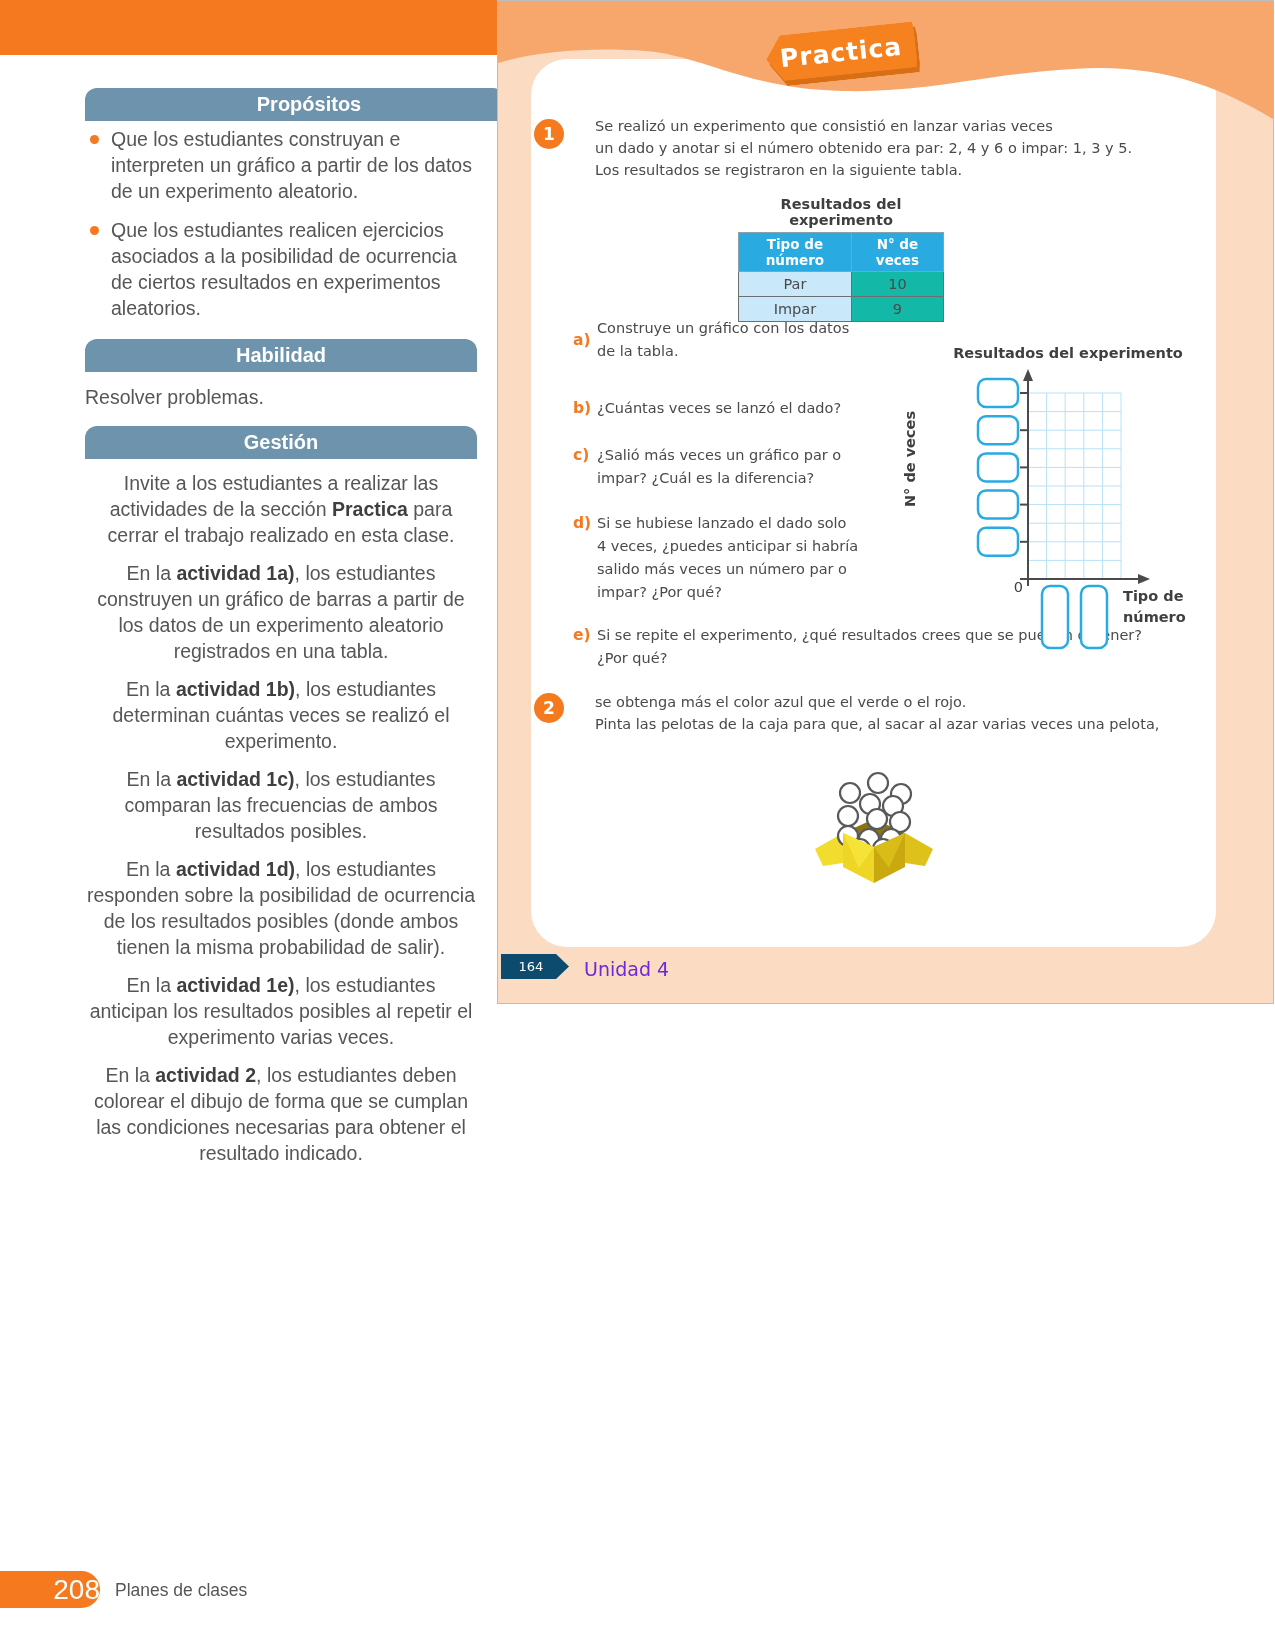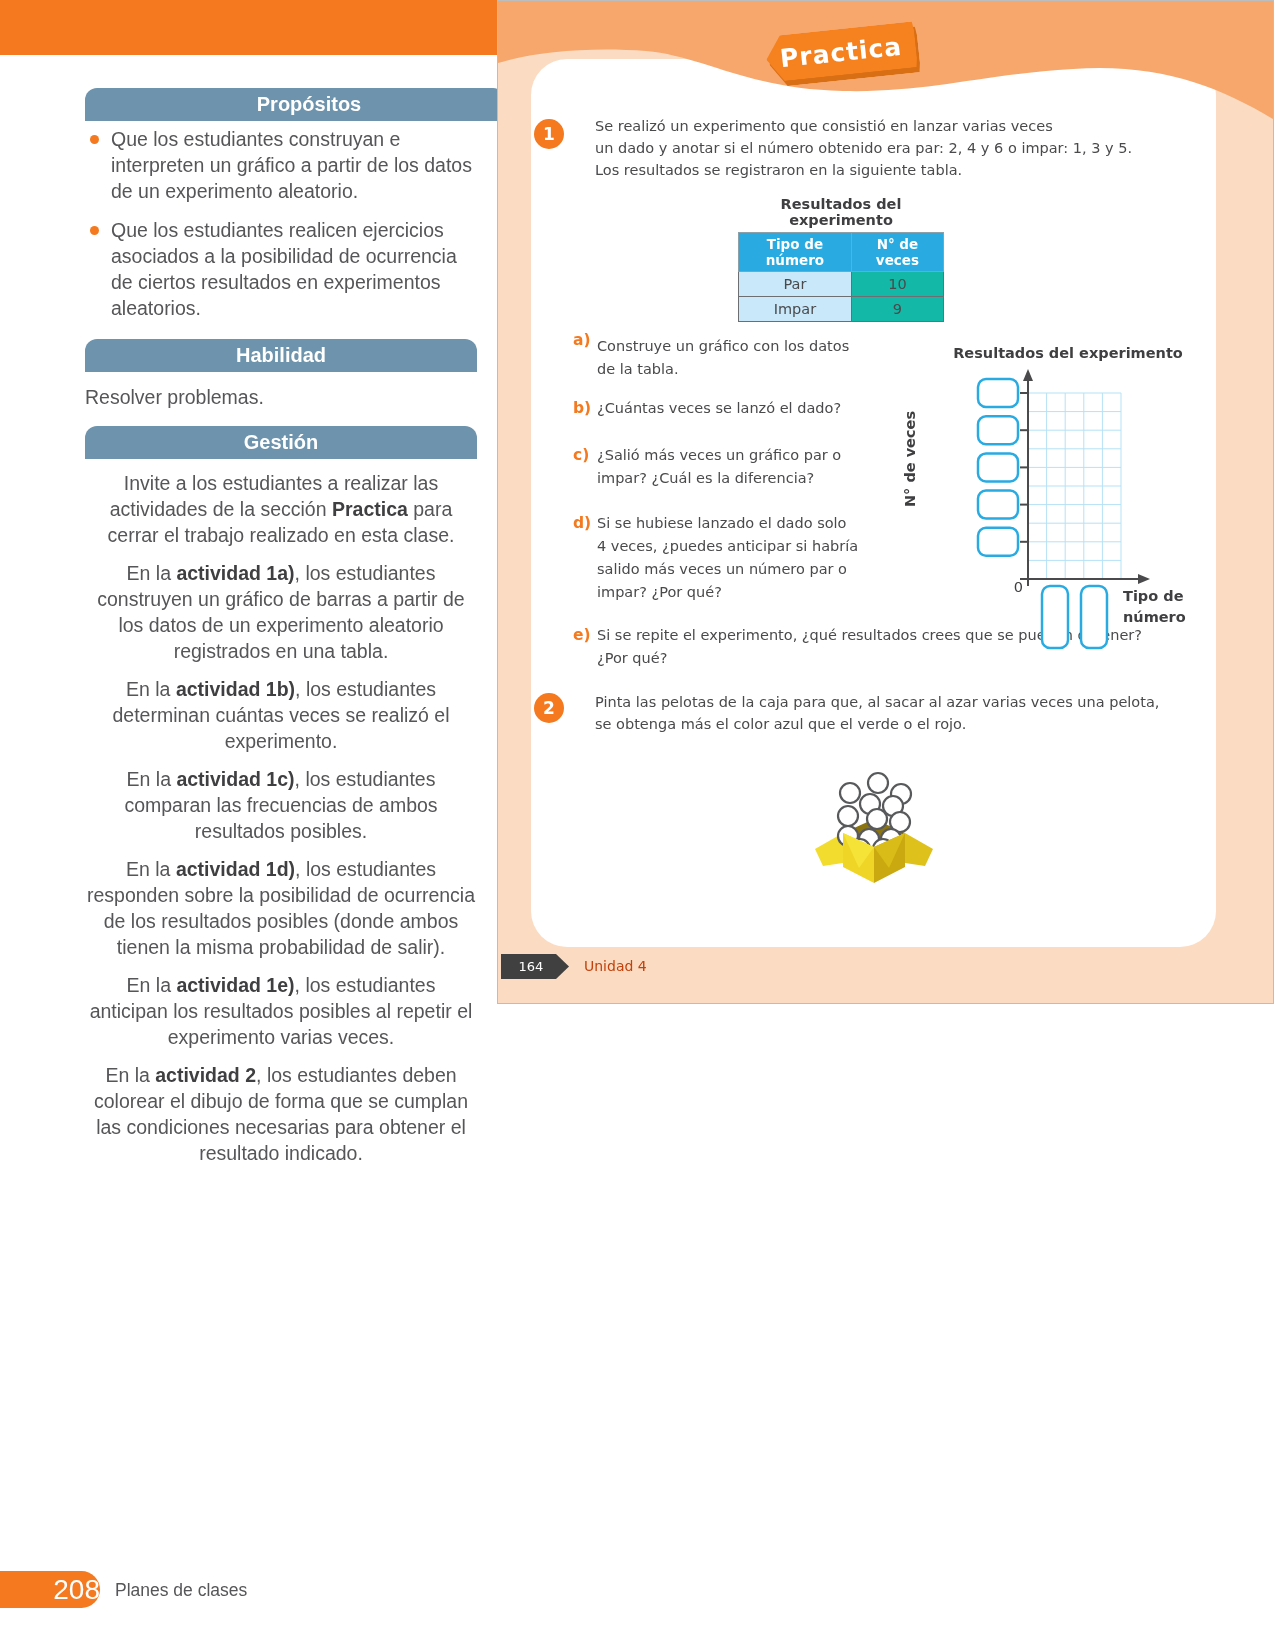--- a/index.html
+++ b/index.html
@@ -43,24 +43,24 @@
   table.results{border-collapse:collapse;width:206px;font-size:14.5px;}
   table.results th{background:#29abe2;color:#ffffff;font-weight:bold;border:1px solid #8ca0aa;padding:3px 2px;font-size:13.5px;}
   table.results td{border:1px solid #6d6e71;text-align:center;padding:3px 16px;height:18px;}
   td.c1{background:#c9e9fb;width:110px;}
   td.c2{background:#14b8a6;width:92px;}
 
   
   .chart-label{position:absolute;font-weight:bold;font-size:14.5px;color:#3f3f41;}
 
   
-  #unit-tab{position:absolute;left:3px;top:953px;width:68px;height:25px;background:#404040;color:#ffffff;
+  #unit-tab{position:absolute;left:3px;top:953px;width:68px;height:25px;background:#0c4a6e;color:#ffffff;
     font-size:13px;display:flex;align-items:center;justify-content:center;padding-right:8px;box-sizing:border-box;
     clip-path:polygon(0 0,calc(100% - 13px) 0,100% 50%,calc(100% - 13px) 100%,0 100%);}
-  #unit-label{position:absolute;left:86px;top:957px;font-size:14px;color:#c2410c;}
+  #unit-label{position:absolute;left:86px;top:957px;font-size:19px;color:#6d28d9;}
 
   
   #page-badge{left:0;top:1571px;width:100px;height:37px;background:#f4791f;border-radius:0 19px 19px 0;
     color:#ffffff;font-size:28px;display:flex;align-items:center;justify-content:flex-end;}
   #footer-label{left:115px;top:1580px;font-size:17.5px;color:#565659;}
 </style>
 </head>
 <body>
 
 <div id="canvas">
@@ -136,21 +136,21 @@
         </tr>
         <tr>
           <td class="c1">Impar</td>
           <td class="c2">9</td>
         </tr>
       </tbody>
         </table>
     </div>
 
     <div class="item-label" style="left:75px;top:328px;">a)</div>
-    <div class="item-text" style="left:99px;top:334px;">
+    <div class="item-text" style="left:99px;top:316px;">
       <span>Construye un gráfico con los datos</span>
         <span>de la tabla.</span>
     </div>
 
     <div class="item-label" style="left:75px;top:396px;">b)</div>
     <div class="item-text" style="left:99px;top:396px;">
       <span>¿Cuántas veces se lanzó el dado?</span>
     </div>
 
     <div class="item-label" style="left:75px;top:443px;">c)</div>
@@ -220,22 +220,22 @@
         <rect x="85" y="186.8" width="40" height="28" rx="8"></rect>
         <rect x="149" y="245" width="26" height="62" rx="8"></rect>
         <rect x="188" y="245" width="26" height="62" rx="8"></rect>
       </g>
     </svg>
 
     <div class="num-circle" style="left:36px;top:692px;">
       <span>2</span>
     </div>
     <div class="abs" style="left:73px;top:690px;">
+      <span class="qline">se obtenga más el color azul que el verde o el rojo.</span>
       <span class="qline">Pinta las pelotas de la caja para que, al sacar al azar varias veces una pelota,</span>
-      <span class="qline">se obtenga más el color azul que el verde o el rojo.</span>
     </div>
 
     <svg class="abs" style="left:275px;top:770px;" width="180" height="115" viewBox="0 0 180 115">
       <g>
         <polygon points="42,78 70,62 70,92 50,95" fill="#f2dc2e"></polygon>
         <polygon points="160,78 132,62 132,92 152,95" fill="#dfc11c"></polygon>
       </g>
       <polygon points="70,62 101,48 132,62 101,76" fill="#8a7410"></polygon>
       <g fill="#ffffff" stroke="#58595b" stroke-width="2.2">
         <circle cx="105" cy="12" r="10"></circle>

